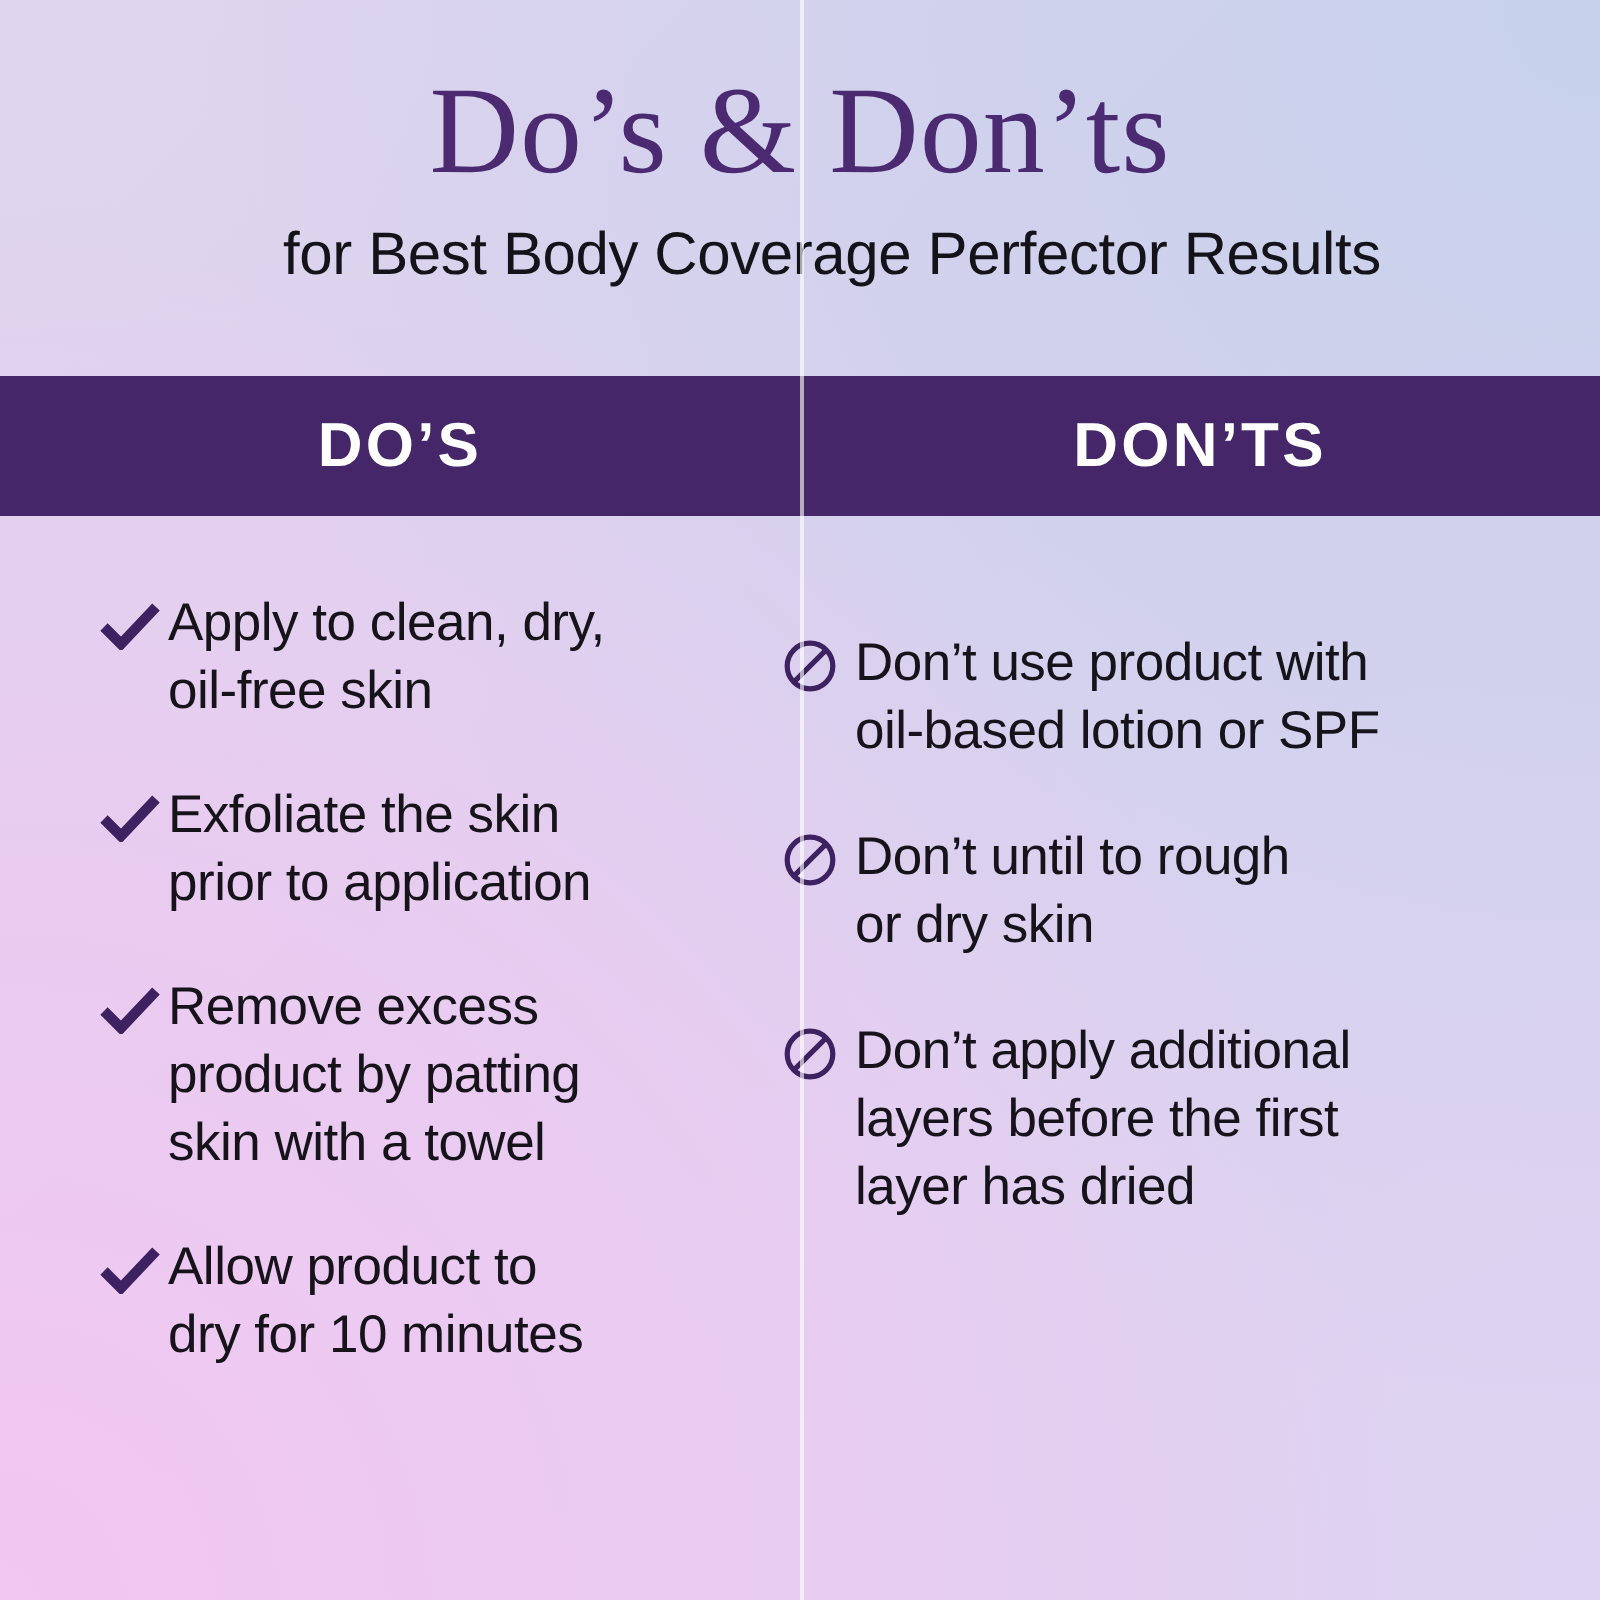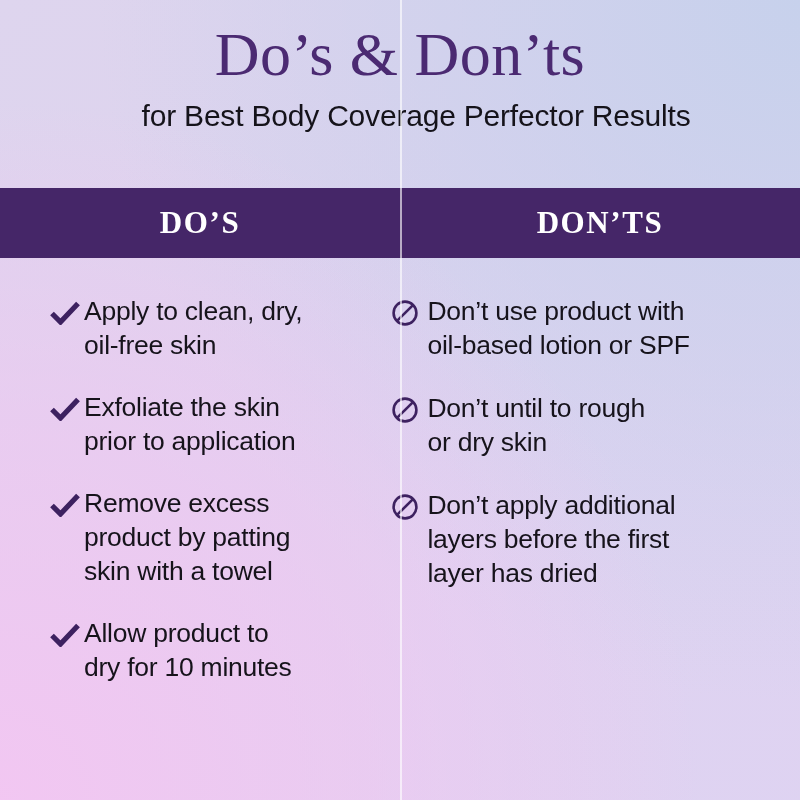--- a/index.html
+++ b/index.html
@@ -31,21 +31,21 @@
   .header {
     position: absolute;
     left: 0;
     top: 0;
     width: 800px;
     height: 188px;
     text-align: center;
   }
   .title {
     margin: 0;
-    padding-top: 22px;
+    padding-top: 34px;
     font-family: "Liberation Serif", "DejaVu Serif", serif;
     font-size: 62px;
     font-weight: 400;
     line-height: 1.05;
     letter-spacing: 0.5px;
     color: #4b2a72;
   }
   .subtitle {
     margin: 0;
     padding-top: 12px;
@@ -68,21 +68,21 @@
     display: flex;
   }
   .banner-cell {
     flex: 1 1 50%;
     display: flex;
     align-items: center;
     justify-content: center;
   }
   .banner-cell:first-child { flex-basis: 400px; }
   .banner-label {
-    font-family: Liberation Serif, serif;
+    font-family: Liberation Sans, sans-serif;
     font-size: 31px;
     font-weight: bold;
     letter-spacing: 1.6px;
     color: #ffffff;
   }
 
   
   .divider {
     position: absolute;
     left: 400px;
@@ -108,21 +108,21 @@
     padding-top: 36px;
   }
   .column.dos   { padding-left: 50px; padding-right: 18px; }
   .column.donts { padding-left: 24px; padding-right: 14px; }
 
   .item {
     display: flex;
     align-items: flex-start;
     margin-bottom: 28px;
   }
-  .column.donts .item { margin-bottom: 29px; }
+  .column.donts .item { margin-bottom: 29px; margin-top: 20px; }
 
   .item-icon {
     flex: 0 0 auto;
     width: 34px;
     margin-top: 7px;
     line-height: 0;
   }
   .column.donts .item-icon { margin-top: 5px; width: 36px; }
 
   .item-text {

